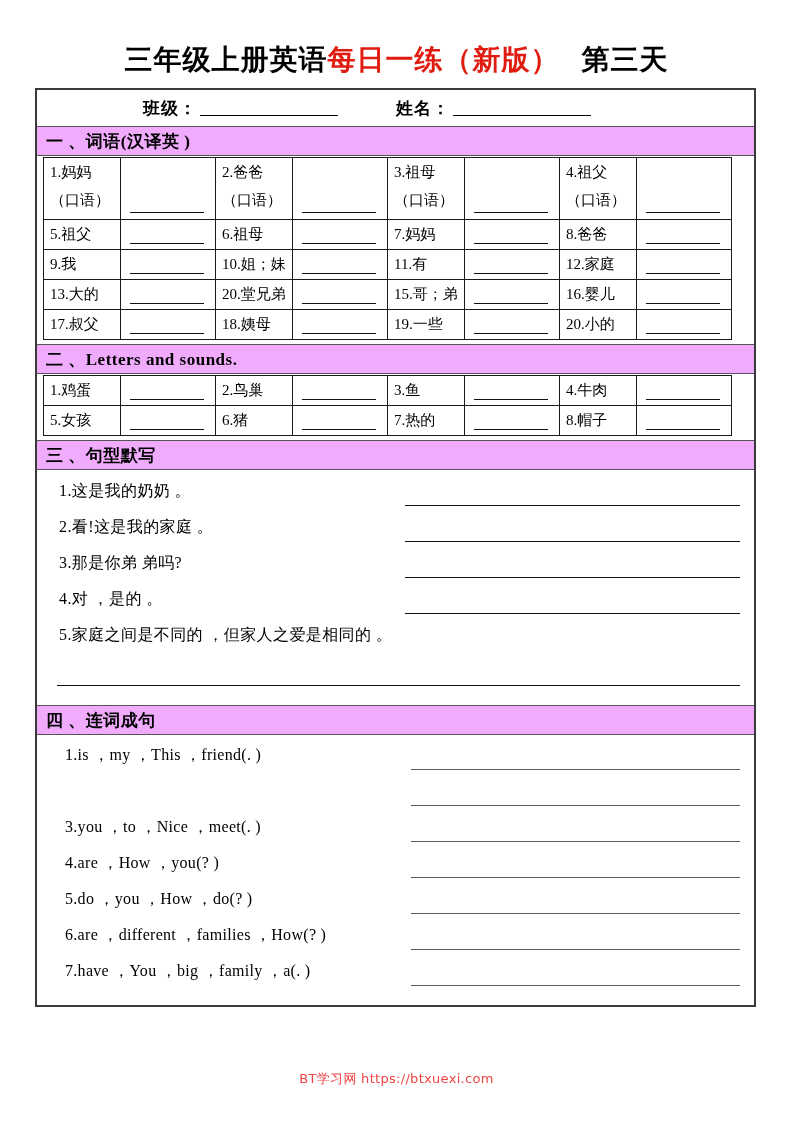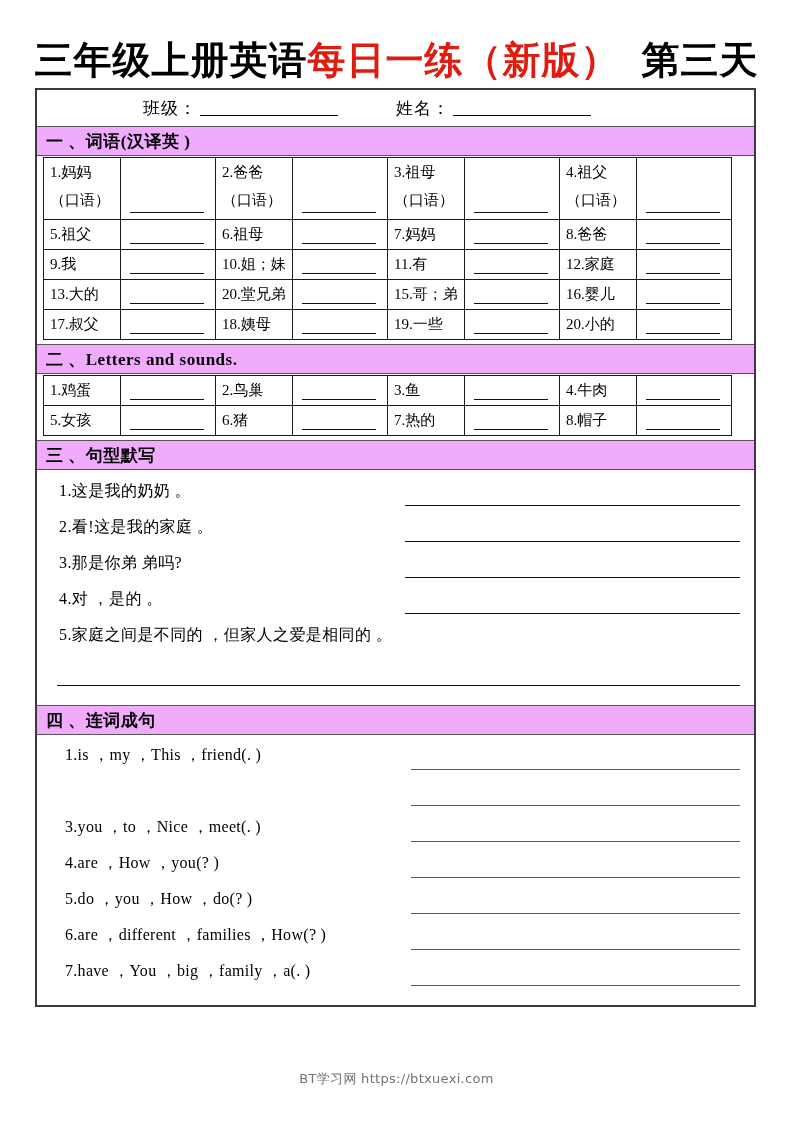--- a/index.html
+++ b/index.html
@@ -16,21 +16,21 @@
     overflow: hidden;
   }
 
   
   .title {
     position: absolute;
     left: 0;
     top: 40px;
     width: 793px;
     text-align: center;
-    font-size: 38px;
+    font-size: 28px;
     font-weight: bold;
     letter-spacing: 1px;
     white-space: nowrap;
     line-height: 40px;
   }
   .title .t-red { color: #e01b10; }
   .title .t-gap { display: inline-block; width: 22px; }
 
   
   .sheet {
@@ -44,21 +44,21 @@
   }
 
   
   .idrow {
     height: 36px;
     box-sizing: border-box;
     display: flex;
     align-items: center;
     padding-left: 106px;
     font-size: 17px;
-    font-weight: normal;
+    font-weight: bold;
     font-family: "Liberation Serif", serif;
   }
   .idrow .lbl { letter-spacing: 1px; }
   .idrow .blank {
     display: inline-block;
     width: 138px;
     border-bottom: 1.6px solid #000;
     height: 15px;
     margin: 0 0 0 3px;
   }
@@ -175,21 +175,21 @@
   }
 
   
   .footer {
     position: absolute;
     left: 0;
     top: 1070px;
     width: 793px;
     text-align: center;
     font-size: 13px;
-    color: #737373;
+    color: #ef4444;
     font-family: "DejaVu Sans", "Liberation Sans", sans-serif;
     letter-spacing: 0.3px;
   }
 </style>
 </head>
 <body>
 
 <div class="title">
   <span>三年级上册英语</span><span class="t-red">每日一练（新版）</span><span class="t-gap"></span><span>第三天</span>
 </div>

